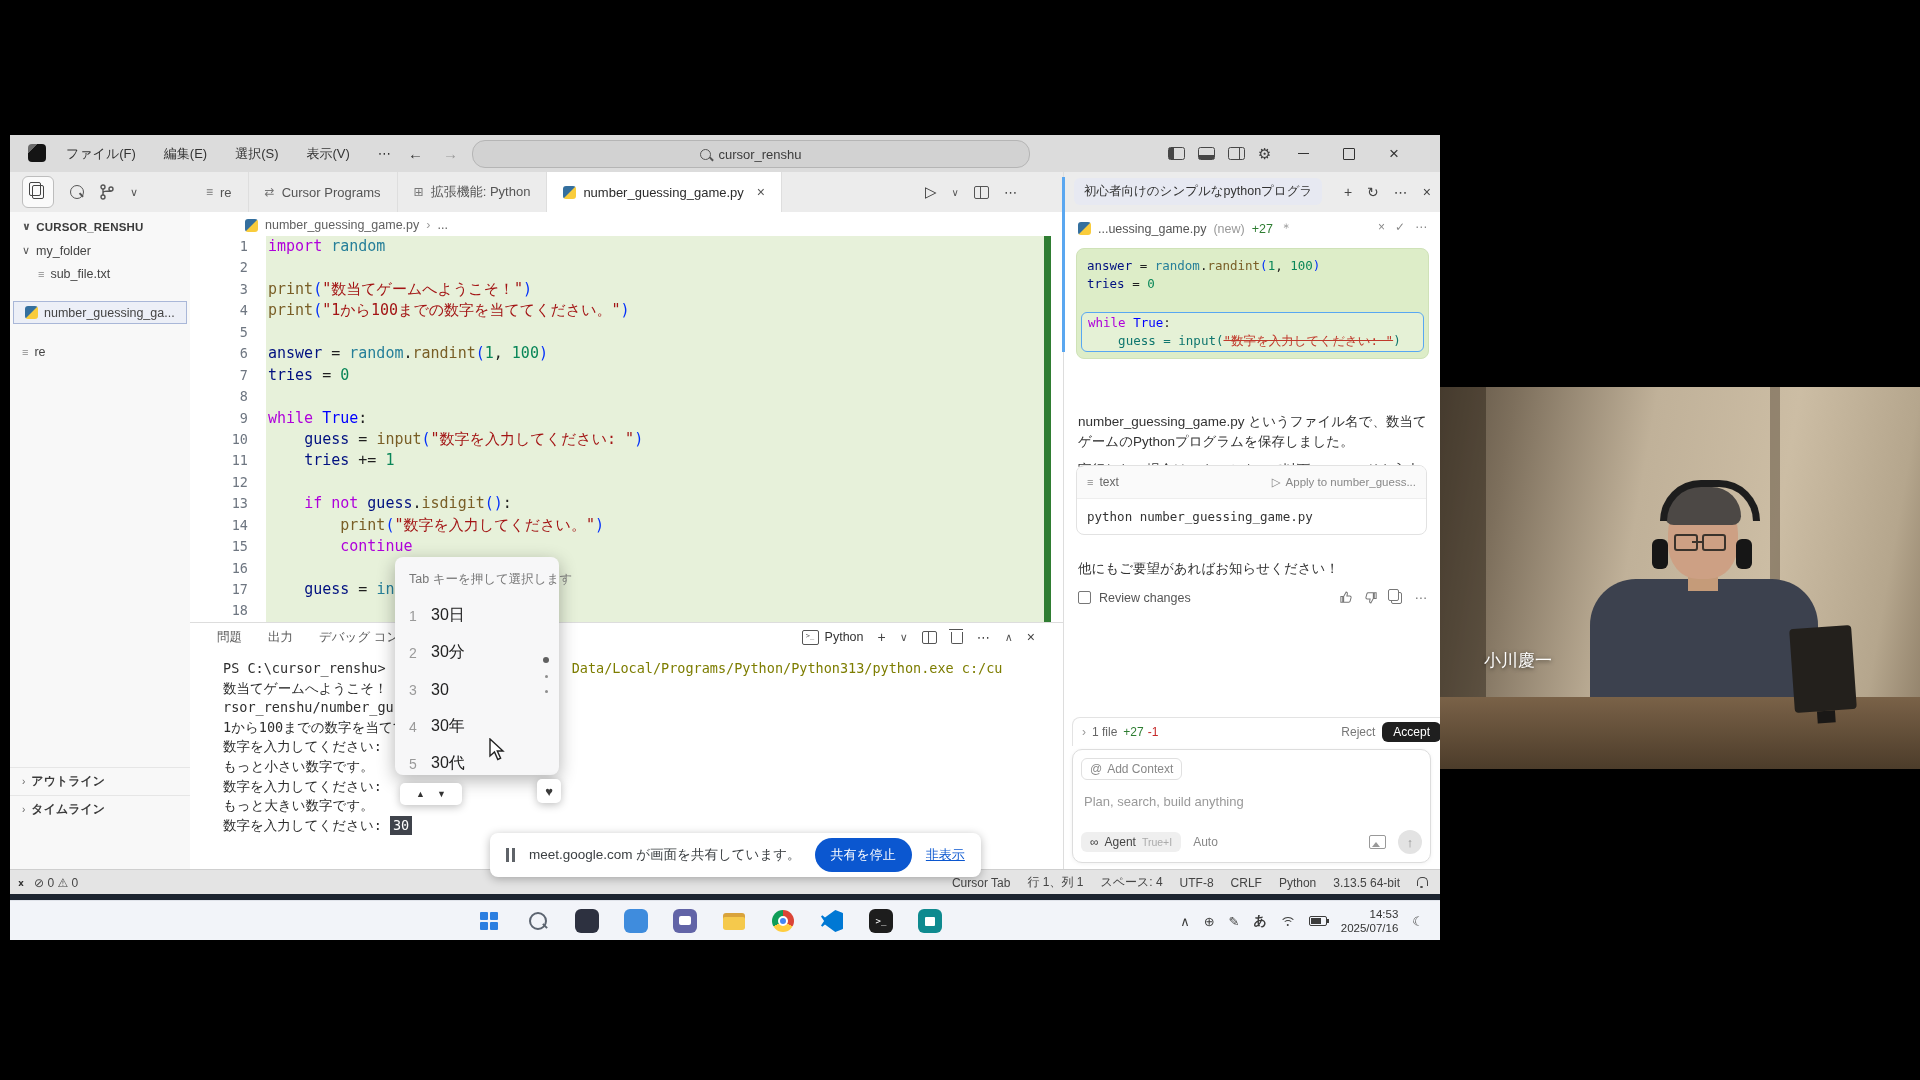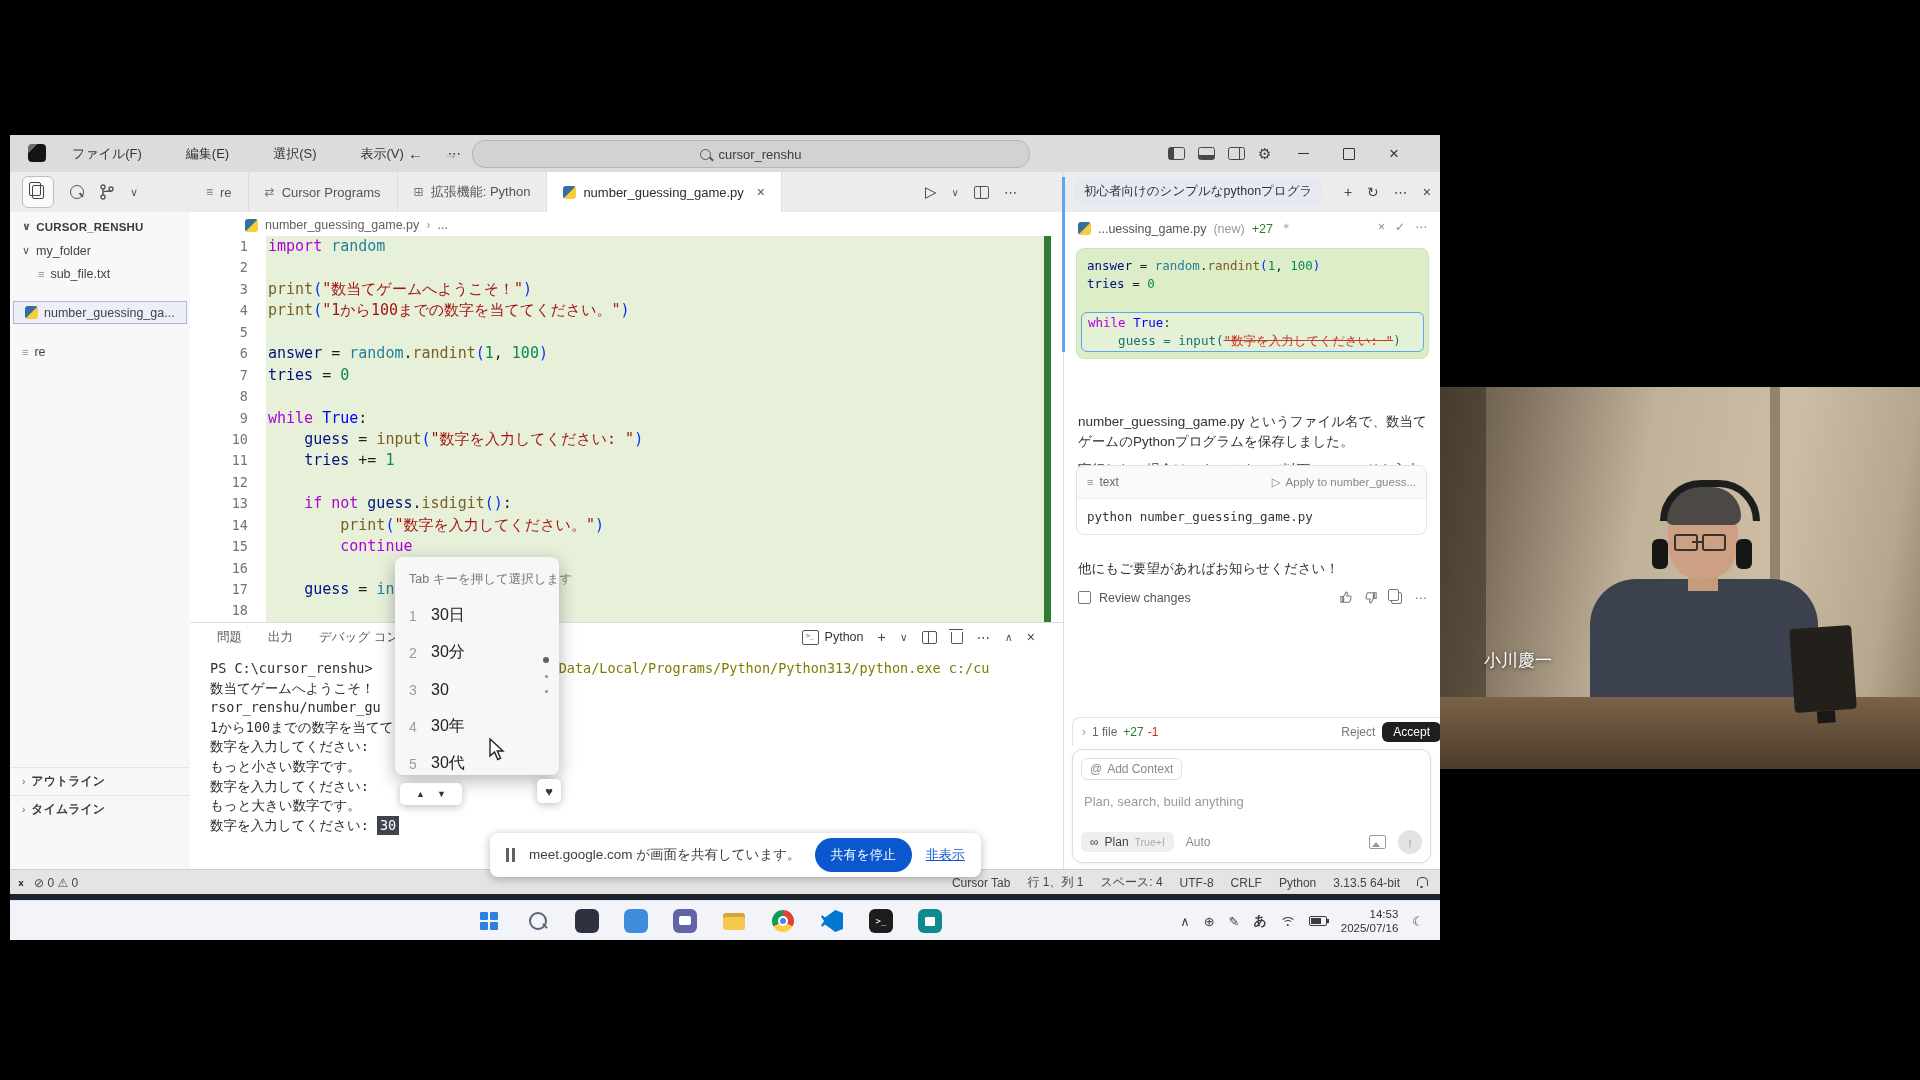--- a/index.html
+++ b/index.html
@@ -3,21 +3,21 @@
 <meta charset="utf-8">
 <style>
   html,body{margin:0;padding:0;background:#000;width:1920px;height:1080px;overflow:hidden;
     font-family:"Liberation Sans","DejaVu Sans",sans-serif;-webkit-font-smoothing:antialiased;}
   
   #stage{position:absolute;left:10px;top:135px;width:1430px;height:805px;background:#fff;overflow:hidden;}
   
   #titlebar{position:absolute;left:0;top:0;width:1430px;height:37px;background:#dcdcdc;border-bottom:1px solid #c9c9c9;}
   .logo{position:absolute;left:18px;top:9px;width:18px;height:18px;border-radius:4px;
     background:linear-gradient(135deg,#6b6b6b 25%,#141414 26%);}
-  #menus{position:absolute;left:56px;top:0;height:37px;display:flex;align-items:center;gap:32px;}
+  #menus{position:absolute;left:50px;top:0;height:37px;display:flex;align-items:center;gap:16px;}
   .menu-item{font-size:13px;color:#333;padding:3px 6px;border-radius:4px;cursor:default;}
   #navarrows{position:absolute;left:398px;top:0;height:37px;display:flex;align-items:center;gap:20px;font-size:15px;}
   #navarrows .back{color:#333;} #navarrows .fwd{color:#9a9a9a;}
   #searchbox{position:absolute;left:462px;top:5px;width:556px;height:26px;background:#d2d2d2;border:1px solid #b5b5b5;
     border-radius:13px;display:flex;align-items:center;justify-content:center;gap:7px;}
   #searchbox .stxt{font-size:13px;color:#3c3c3c;}
   .mglass{width:9px;height:9px;border:1.5px solid #555;border-radius:50%;position:relative;}
   .mglass::after{content:"";position:absolute;left:8px;top:8px;width:5px;height:1.5px;background:#555;transform:rotate(45deg);}
   #layouticons{position:absolute;left:1158px;top:0;height:37px;display:flex;align-items:center;gap:13px;}
   .wico{width:15px;height:11px;border:1.4px solid #474747;border-radius:2.5px;position:relative;}
@@ -73,21 +73,21 @@
   .tk-fd{color:#0f766e;}.tk-sx{color:#c0392b;text-decoration:line-through;}
   
   #panel{position:absolute;left:180px;top:487px;width:873px;height:247px;background:#fff;border-top:1px solid #ddd;}
   #panel-tabs{position:absolute;left:27px;top:0;height:28px;display:flex;align-items:center;gap:26px;font-size:12.5px;color:#5b5b5b;}
   #panel-tools{position:absolute;right:28px;top:0;height:28px;display:flex;align-items:center;gap:14px;color:#444;}
   .termchip{display:flex;align-items:center;gap:6px;font-size:12.5px;color:#333;}
   .tchip-ico{width:15px;height:13px;border:1.2px solid #555;border-radius:2px;font-size:7px;line-height:11px;text-align:center;color:#555;font-family:"DejaVu Sans Mono",monospace;}
   .plus{font-size:14px;} .trash-ico{width:10px;height:11px;border:1.2px solid #555;border-top:none;border-radius:0 0 2px 2px;position:relative;margin-top:2px;}
   .trash-ico::before{content:"";position:absolute;left:-3px;top:-3px;width:14px;height:1.4px;background:#555;}
   #term{position:absolute;left:20px;top:36px;font-family:"DejaVu Sans Mono",monospace;font-size:13.5px;color:#333;}
-  .term-line{height:19.6px;line-height:19.6px;white-space:pre;display:flex;}
+  .term-line{height:19.6px;line-height:19.6px;white-space:pre;display:flex;margin-left:13px;}
   .tk-pl{color:#2e2e2e;}.tk-path{color:#7d7d00;}
   .tk-hl{background:#3f434b;color:#fff;padding:0 3px;}
   
   #chatheader{position:absolute;left:1053px;top:37px;width:377px;height:40px;background:#ececec;border-bottom:1px solid #e0e0e0;border-left:1px solid #ddd;}
   .chat-chip{position:absolute;left:10px;top:6px;height:27px;max-width:235px;background:#e7e9f2;border-radius:6px;display:flex;align-items:center;padding:0 10px;
     font-size:12.5px;color:#333;overflow:hidden;white-space:nowrap;text-overflow:ellipsis;}
   #chatheadericons{position:absolute;right:10px;top:0;height:40px;display:flex;align-items:center;gap:15px;color:#444;font-size:14px;}
   #chat{position:absolute;left:1053px;top:77px;width:377px;height:657px;background:#fff;border-left:1px solid #ddd;}
   #bluesash{position:absolute;left:1052px;top:42px;width:3px;height:175px;background:#5aa7f0;z-index:4;}
   #filechip{position:absolute;left:14px;top:8px;display:flex;align-items:center;gap:7px;font-size:12.5px;color:#555;}
@@ -457,21 +457,21 @@
     </div>
     <div id="composer">
       <span id="ctxchip">
         <span>@</span>
         <span>Add Context</span>
       </span>
       <span class="ph">Plan, search, build anything</span>
       <div id="agentrow">
         <span id="agentchip">
           <span>∞</span>
-          <span>Plan</span>
+          <span>Agent</span>
           <span class="key">True+I</span>
         </span>
         <span id="autolbl">Auto</span>
         <span class="img-ico" style="margin-left:auto;"></span>
         <span id="sendbtn" style="margin-left:0;">↑</span>
       </div>
     </div>
   </div>
   <div id="bluesash"></div>
 

